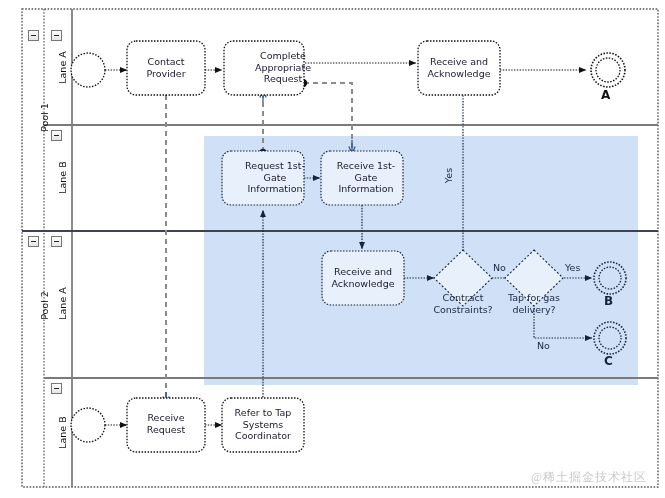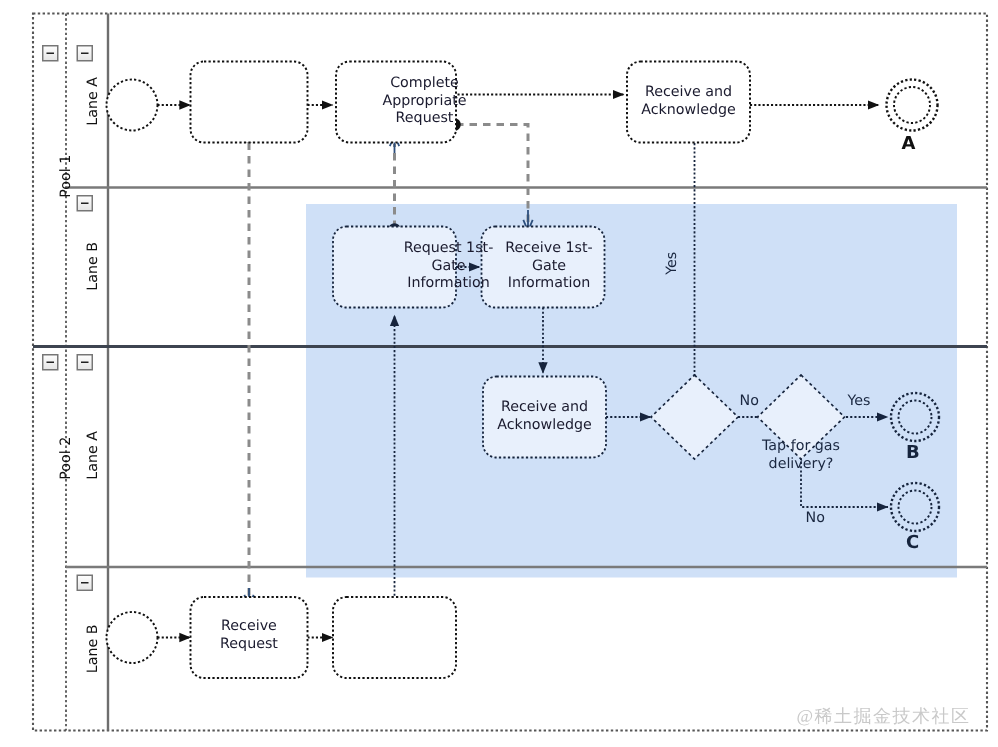--- a/index.html
+++ b/index.html
@@ -138,43 +138,50 @@
   <div class="lane-lbl vert" style="left:32px;top:298px;width:60px;text-align:center;">Lane A</div>
   <div class="lane-lbl vert" style="left:32px;top:427px;width:60px;text-align:center;">Lane B</div>
 
   <div class="collapse" style="left:28px;top:30px;"></div>
   <div class="collapse" style="left:51px;top:30px;"></div>
   <div class="collapse" style="left:51px;top:130px;"></div>
   <div class="collapse" style="left:28px;top:236px;"></div>
   <div class="collapse" style="left:51px;top:236px;"></div>
   <div class="collapse" style="left:51px;top:383px;"></div>
 
+  <div class="lbl" style="left:127px;top:56px;width:78px;">Contact
+Provider</div>
 
   <div class="lbl" style="left:224px;top:50px;width:80px;padding-left:19px;">Complete
 Appropriate
 Request</div>
 
   <div class="lbl" style="left:418px;top:56px;width:82px;">Receive and
 Acknowledge</div>
 
-  <div class="lbl" style="left:222px;top:160px;width:106px;padding-left:24px;">Request 1st-
+  <div class="lbl" style="left:222px;top:160px;width:106px;">Request 1st-
 Gate
 Information</div>
 
   <div class="lbl" style="left:321px;top:160px;width:90px;">Receive 1st-
 Gate
 Information</div>
 
   <div class="lbl" style="left:322px;top:266px;width:82px;">Receive and
 Acknowledge</div>
 
   <div class="lbl" style="left:127px;top:412px;width:78px;">Receive
 Request</div>
 
+  <div class="lbl" style="left:222px;top:407px;width:82px;">Refer to Tap
+Systems
+Coordinator</div>
 
+  <div class="gw-lbl" style="left:405px;top:292px;width:116px;">Contract
+Constraints?</div>
 
   <div class="gw-lbl" style="left:481px;top:292px;width:106px;text-align:center;">Tap for gas
 delivery?</div>
 
   <div class="flow-lbl vert" style="left:433px;top:170px;width:30px;text-align:center;">Yes</div>
 
   <div class="flow-lbl" style="left:493px;top:262px;">No</div>
 
   <div class="flow-lbl" style="left:565px;top:262px;">Yes</div>
 

